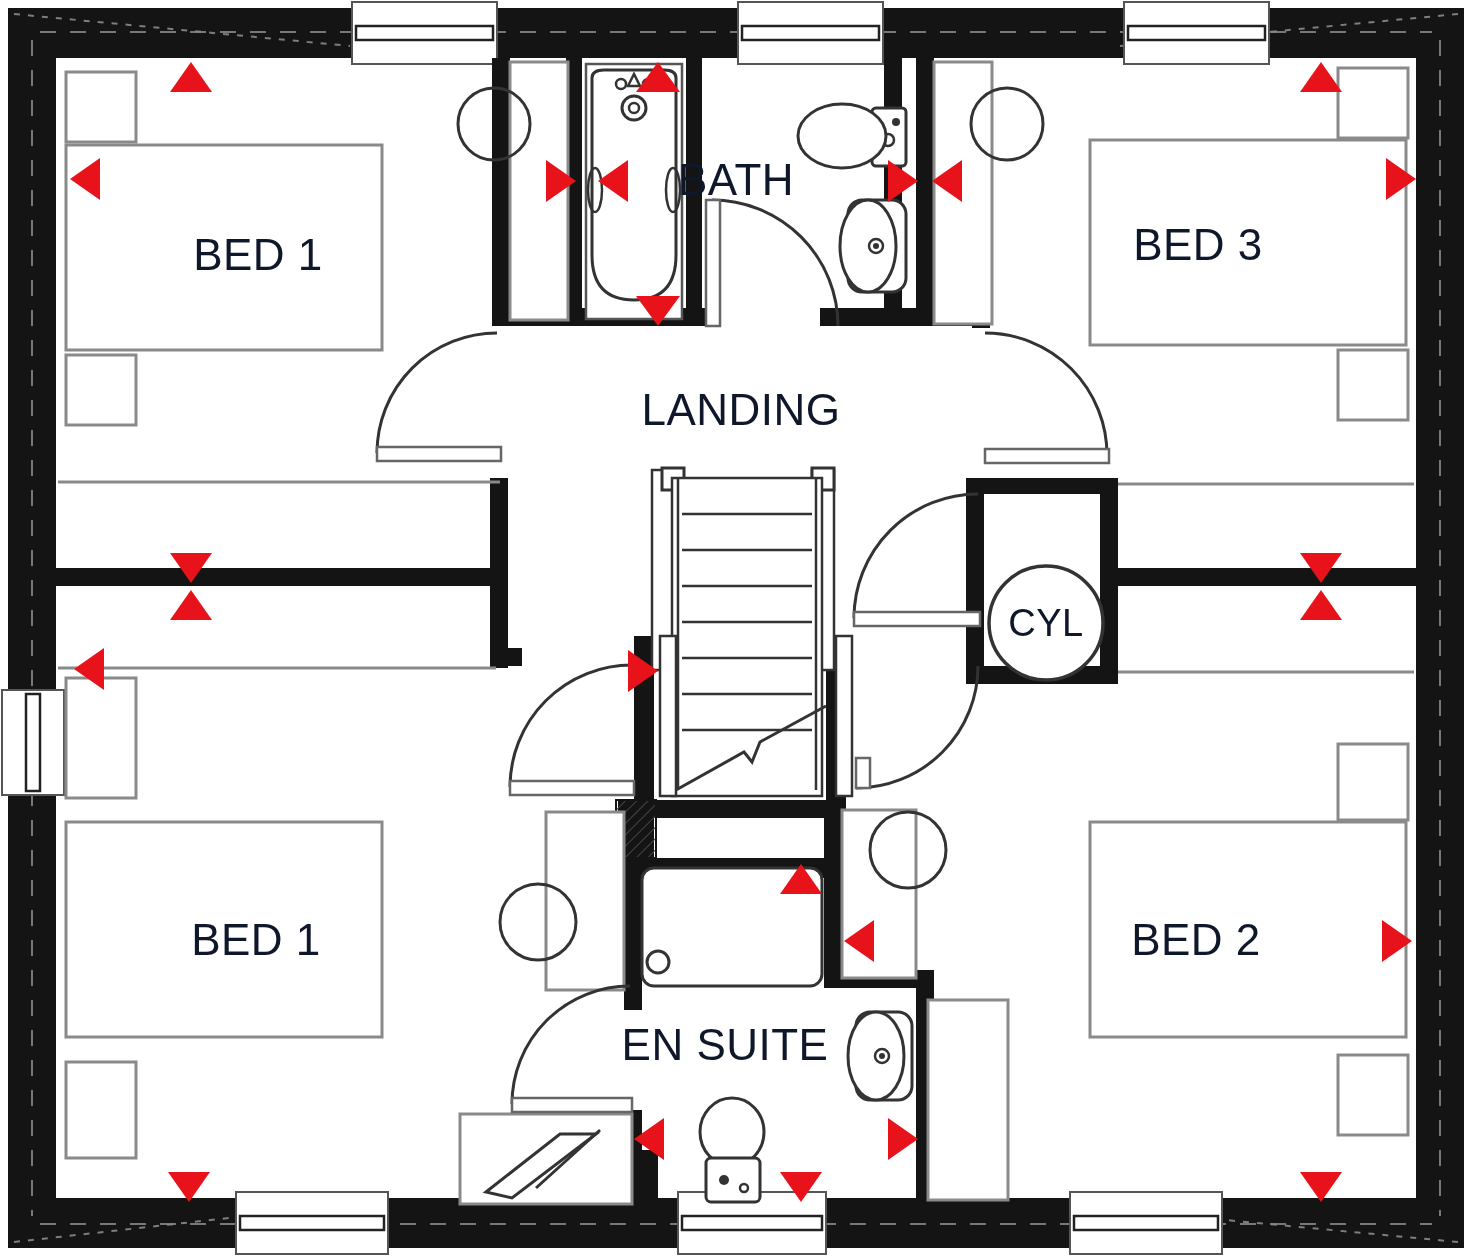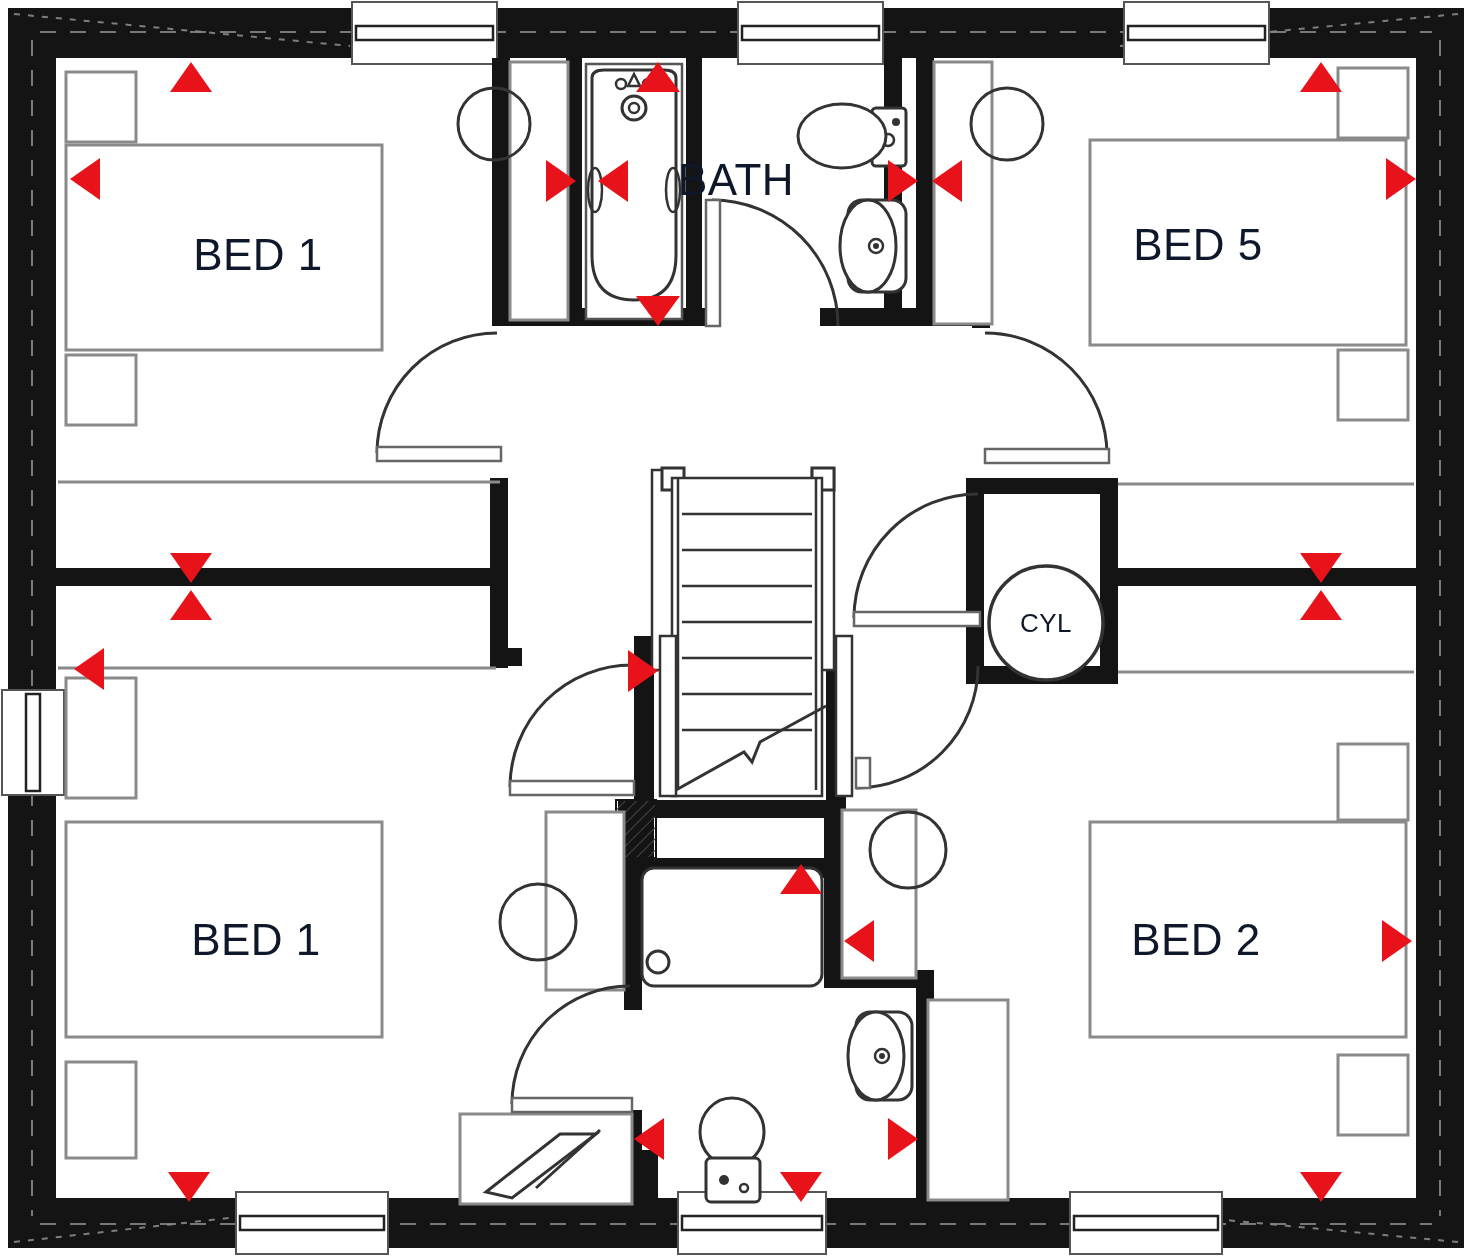--- a/index.html
+++ b/index.html
@@ -30,21 +30,21 @@
     font-family: "Liberation Sans", sans-serif;
     font-size: 44px;
     font-weight: 400;
     color: #0f172a;
     letter-spacing: 0.5px;
     white-space: nowrap;
     transform: translate(-50%, -50%);
     pointer-events: none;
   }
   .room-label.small {
-    font-size: 26px;
+    font-size: 38px;
   }
 </style>
 </head>
 <body>
 
 <div id="plan-root">
 
   <svg id="plan-svg" viewBox="0 0 1472 1256" xmlns="http://www.w3.org/2000/svg">
 
     <defs>
@@ -349,19 +349,21 @@
       <polygon points="168,1172 210,1172 189,1202"></polygon>
 
       <polygon points="1382,920 1382,962 1412,941"></polygon>
 
       <polygon points="1300,1172 1342,1172 1321,1202"></polygon>
     </g>
 
   </svg>
 
   <div class="room-label" style="left:258px;  top:255px;">BED 1</div>
-  <div class="room-label" style="left:1198px; top:245px;">BED 5</div>
+  <div class="room-label" style="left:1198px; top:245px;">BED 3</div>
   <div class="room-label" style="left:256px;  top:940px;">BED 1</div>
   <div class="room-label" style="left:1196px; top:940px;text-align:right;">BED 2</div>
   <div class="room-label" style="left:736px;  top:180px;">BATH</div>
+  <div class="room-label" style="left:741px;  top:410px;">LANDING</div>
+  <div class="room-label" style="left:725px;  top:1045px;">EN SUITE</div>
   <div class="room-label small" style="left:1046px; top:623px;">CYL</div>
 
 </div>
 
 </body></html>

